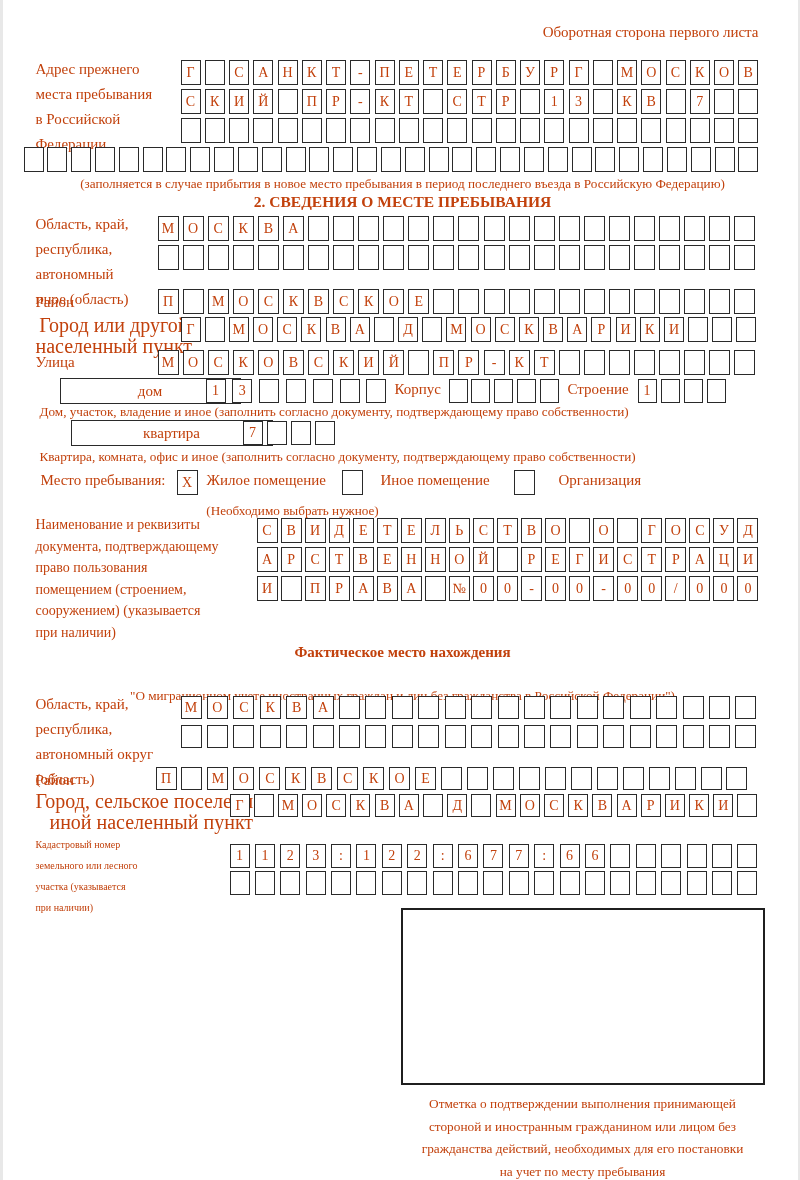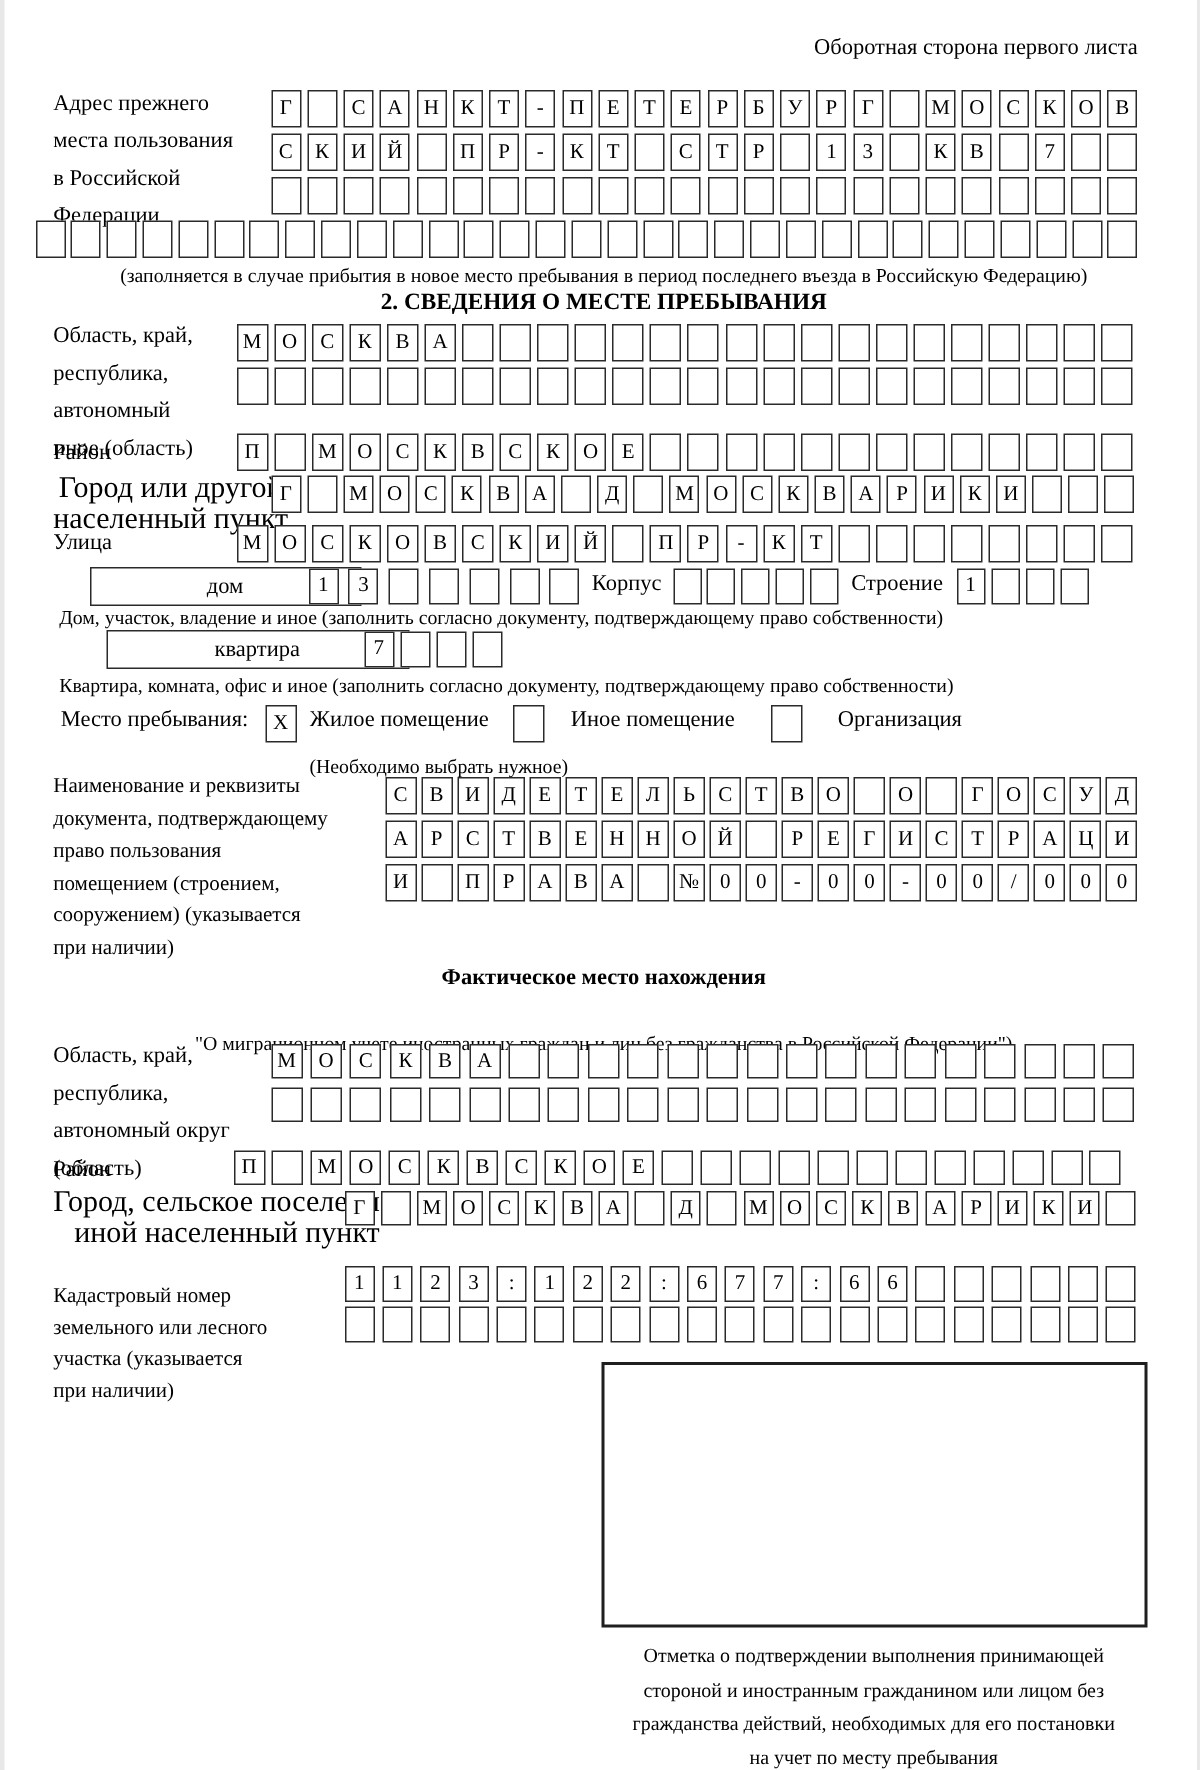--- a/index.html
+++ b/index.html
@@ -1,26 +1,26 @@
 <!DOCTYPE html>
 <html><head>
 <meta charset="utf-8">
 <style>
   html,body{margin:0;padding:0;background:#e8e8e8;}
   .page{
     position:relative;width:795px;height:1180px;margin:0 auto;
-    background:#ffffff;color:#000000;
+    background:#ffffff;color:#c2410c;
     font-family:"Liberation Serif","DejaVu Serif",serif;
     overflow:hidden;
   }
   .abs{position:absolute;}
   .lbl{position:absolute;font-size:15px;line-height:25px;white-space:nowrap;}
   .lbl.tight{font-size:20px;line-height:21px;text-align:center;}
   .lbl.doc{font-size:14px;line-height:21.5px;}
-  .lbl.kad{font-size:14px;line-height:21px;margin-top:20px;}
+  .lbl.kad{font-size:10px;line-height:21px;}
   .cnote{position:absolute;left:10px;width:780px;text-align:center;font-size:13.2px;}
   .btitle{position:absolute;left:10px;width:780px;text-align:center;font-weight:bold;}
   .hdr{position:absolute;top:24px;left:400px;width:356px;text-align:right;font-size:15px;}
   .cr{position:absolute;display:flex;justify-content:space-between;}
   .cr .cell{
     flex:0 0 var(--cw,20px);height:var(--chh,25px);
     box-sizing:border-box;border:1.7px solid #2a2a2a;background:#fff;
     display:flex;align-items:center;justify-content:center;
     font-size:14px;line-height:1;
   }
@@ -39,21 +39,21 @@
 </style>
 </head>
 <body>
 
 <div class="page">
 
   <div class="hdr">Оборотная сторона первого листа</div>
 
   <div class="lbl" style="left:33px;top:57px">
     <div>Адрес прежнего</div>
-    <div>места пользования</div>
+    <div>места пребывания</div>
     <div>в Российской</div>
     <div>Федерации</div>
   </div>
   <div class="cr" style="top:60px;left:178px;width:578px;--cw:20px">
       <div class="cell">Г</div>
       <div class="cell"></div>
       <div class="cell">С</div>
       <div class="cell">А</div>
       <div class="cell">Н</div>
       <div class="cell">К</div>

